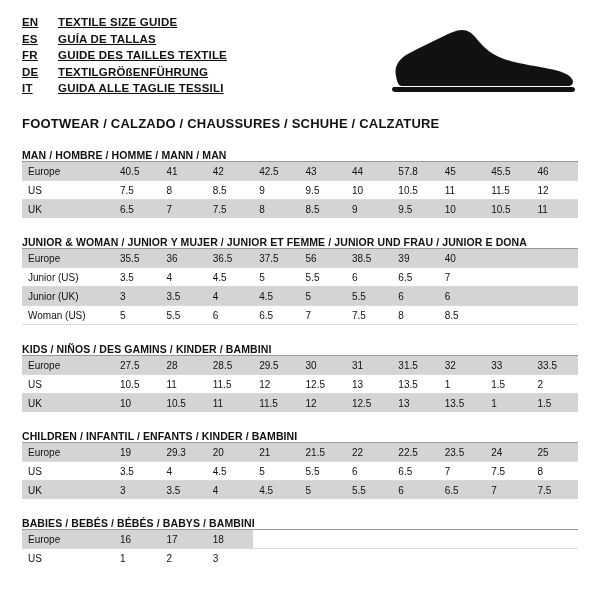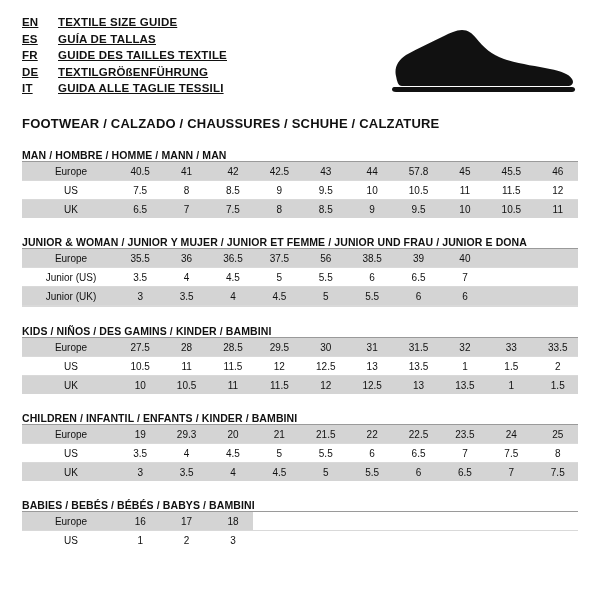--- a/index.html
+++ b/index.html
@@ -80,21 +80,20 @@
     font-size: 10.5px;
     font-weight: bold;
     letter-spacing: 0.1px;
     border-bottom: 1px solid #9a9a9a;
     margin-bottom: 0;
   }
   table.sizes {
     border-collapse: collapse;
     width: 100%;
     table-layout: fixed;
-    text-align: center;
   }
   table.sizes td {
     font-size: 10px;
     padding: 3.5px 0 3.5px 6px;
     color: #111;
     white-space: nowrap;
     overflow: hidden;
   }
   table.sizes tr.shaded td {
     background: #d4d4d4;
@@ -247,20 +246,33 @@
               <td>5</td>
               <td>5.5</td>
               <td>6</td>
               <td>6</td>
               <td class="empty"></td>
               <td class="empty"></td>
             </tr>
             <tr class="sep">
               <td colspan="11"></td>
             </tr>
+            <tr>
+              <td class="label">Woman (US)</td>
+              <td>5</td>
+              <td>5.5</td>
+              <td>6</td>
+              <td>6.5</td>
+              <td>7</td>
+              <td>7.5</td>
+              <td>8</td>
+              <td>8.5</td>
+              <td class="empty"></td>
+              <td class="empty"></td>
+            </tr>
             <tr class="sep">
               <td colspan="11"></td>
             </tr>
           </tbody>
         </table>
       </div>
       <div class="section">
         <div class="section-title">KIDS / NIÑOS / DES GAMINS / KINDER / BAMBINI</div>
         <table class="sizes">
           <tbody>

